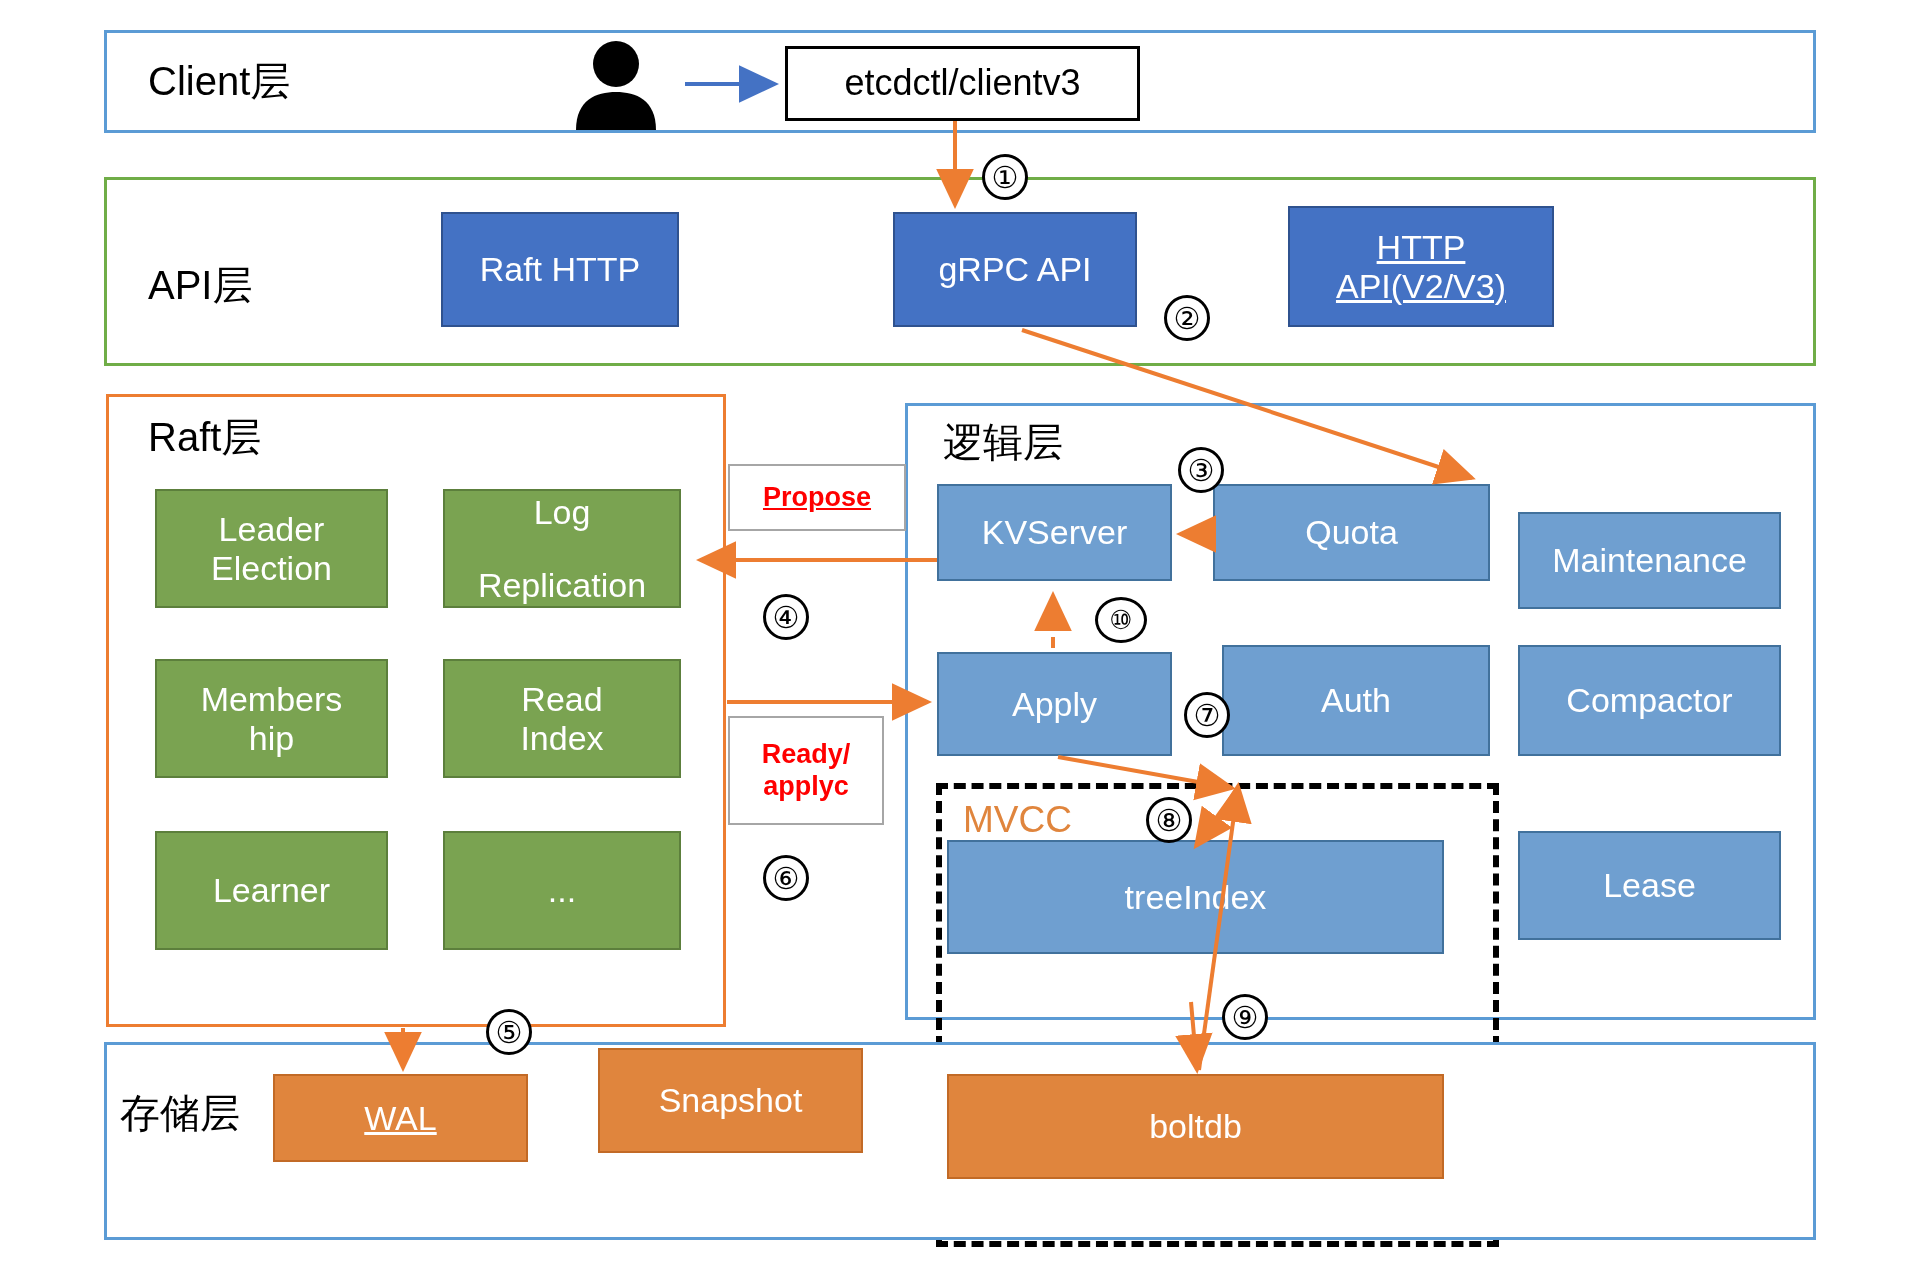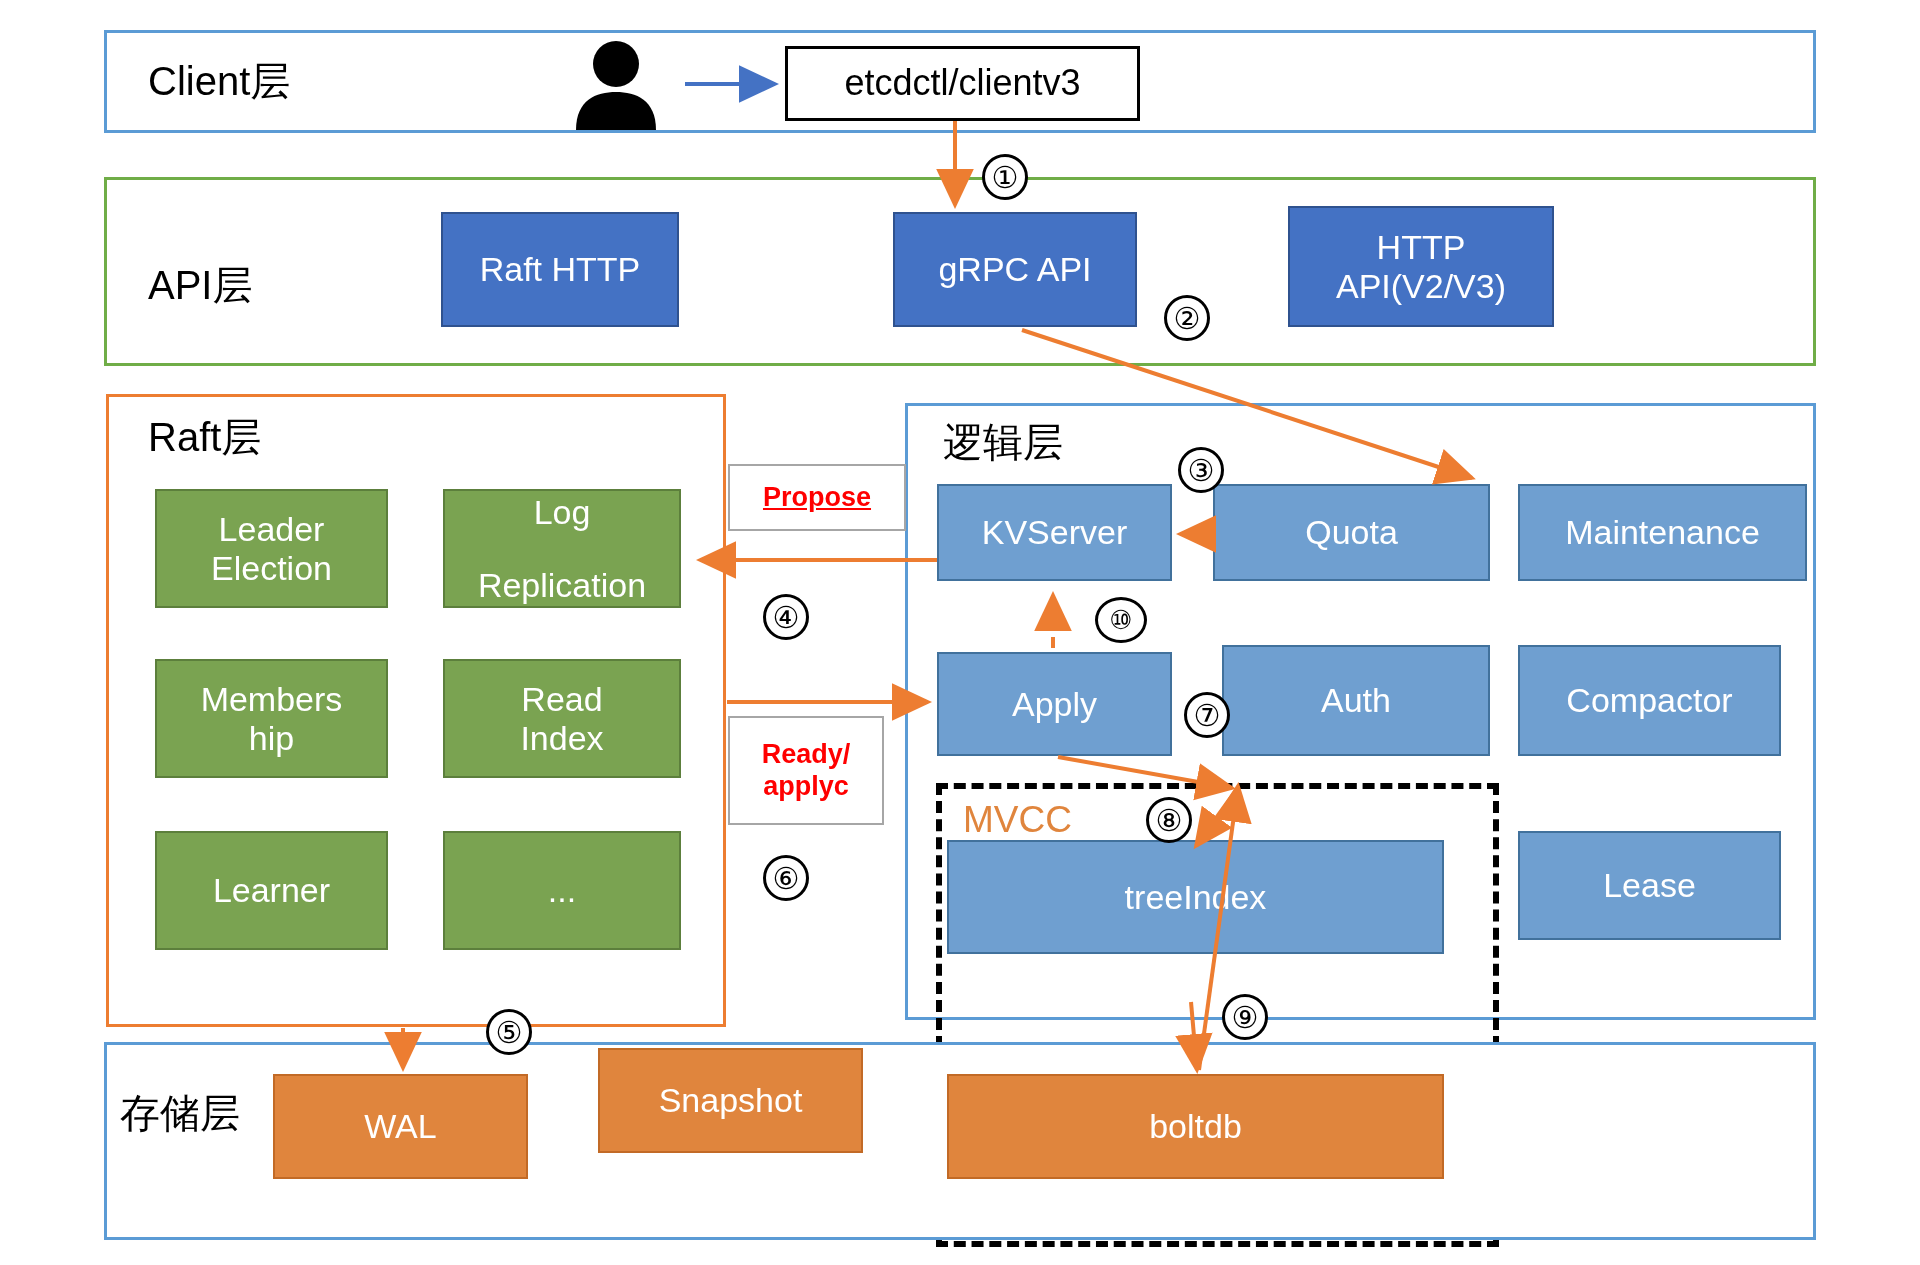--- a/index.html
+++ b/index.html
@@ -141,21 +141,21 @@
   <div class="layer-label" style="left:148px; top:263px;">API层</div>
 
   <div class="node blue-dark" style="left:441px; top:212px; width:238px; height:115px;">
     <span>Raft HTTP</span>
   </div>
 
   <div class="node blue-dark" style="left:893px; top:212px; width:244px; height:115px;">
     <span>gRPC API</span>
   </div>
 
-  <div class="node blue-dark" style="left:1288px; top:206px; width:266px; height:121px; flex-direction:column;">
+  <div class="node blue-dark" style="left:1288px; top:206px; width:266px; height:121px; flex-direction:column;text-decoration:underline;">
     <span>HTTP</span>
     <span>API(V2/V3)</span>
   </div>
 
   <div class="layer-box" style="left:106px; top:394px; width:620px; height:633px; border:3px solid #ed7d31;"></div>
   <div class="layer-label" style="left:148px; top:415px;">Raft层</div>
 
   <div class="node green" style="left:155px; top:489px; width:233px; height:119px; flex-direction:column;">
     <span>Leader</span>
     <span>Election</span>
@@ -183,21 +183,21 @@
 
   <div class="layer-box" style="left:905px; top:403px; width:911px; height:617px; border:3px solid #5b9bd5;"></div>
   <div class="layer-label" style="left:943px; top:420px;">逻辑层</div>
 
   <div class="node blue-light" style="left:937px; top:484px; width:235px; height:97px;">
     <span>KVServer</span>
   </div>
   <div class="node blue-light" style="left:1213px; top:484px; width:277px; height:97px;">
     <span>Quota</span>
   </div>
-  <div class="node blue-light" style="left:1518px; top:484px; width:289px; height:97px;">
+  <div class="node blue-light" style="left:1518px; top:512px; width:263px; height:97px;">
     <span>Maintenance</span>
   </div>
 
   <div class="node blue-light" style="left:937px; top:652px; width:235px; height:104px;">
     <span>Apply</span>
   </div>
   <div class="node blue-light" style="left:1222px; top:645px; width:268px; height:111px;">
     <span>Auth</span>
   </div>
   <div class="node blue-light" style="left:1518px; top:645px; width:263px; height:111px;">
@@ -211,21 +211,21 @@
   <div class="mvcc-dashed" style="left:936px; top:783px; width:563px; height:464px;"></div>
   <div class="mvcc-label" style="left:963px; top:799px;">MVCC</div>
 
   <div class="node blue-light" style="left:947px; top:840px; width:497px; height:114px;">
     <span>treeIndex</span>
   </div>
 
   <div class="layer-box" style="left:104px; top:1042px; width:1712px; height:198px; border:3px solid #5b9bd5;"></div>
   <div class="layer-label" style="left:120px; top:1091px;">存储层</div>
 
-  <div class="node orange" style="left:273px; top:1074px; width:255px; height:105px;">
+  <div class="node orange" style="left:273px; top:1074px; width:255px; height:88px;text-decoration:underline;">
     <span>WAL</span>
   </div>
   <div class="node orange" style="left:598px; top:1048px; width:265px; height:105px;">
     <span>Snapshot</span>
   </div>
   <div class="node orange" style="left:947px; top:1074px; width:497px; height:105px;">
     <span>boltdb</span>
   </div>
 
   <div class="tag-box" style="left:728px; top:464px; width:178px; height:67px;text-decoration:underline;">

